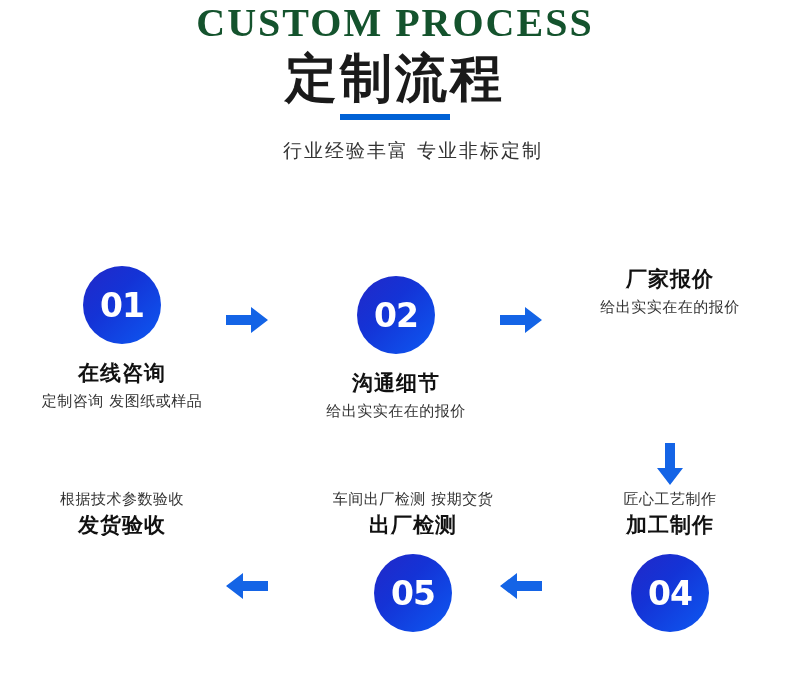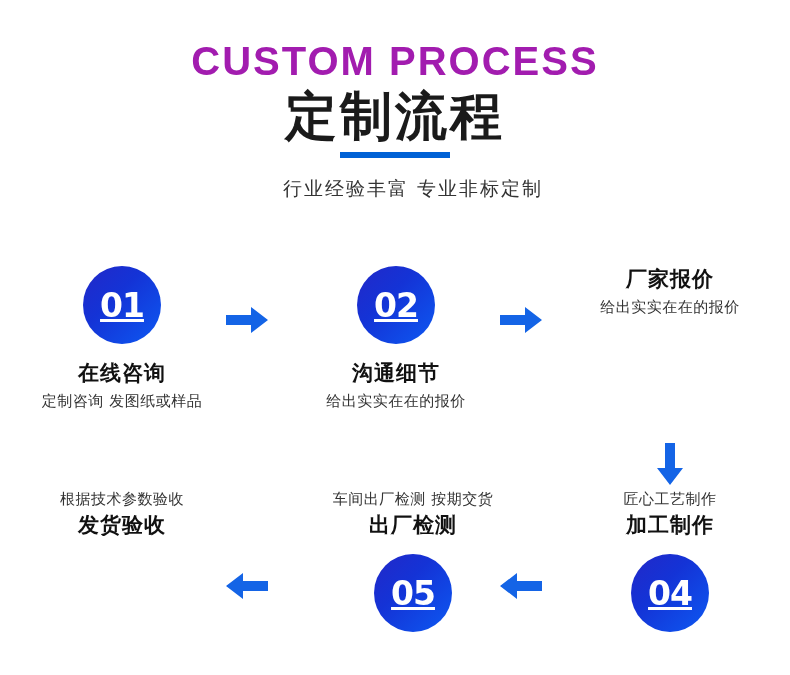--- a/index.html
+++ b/index.html
@@ -23,27 +23,26 @@
 
   
   .header {
     position: absolute;
     top: 0;
     left: 0;
     width: 790px;
     text-align: center;
   }
   .title-en {
-    margin-top: 38px;
     font-size: 40px;
     font-weight: bold;
     letter-spacing: 2px;
-    color: #a21caf;
+    color: #14532d;
     line-height: 46px;
-    font-family: Liberation Sans, sans-serif;
+    font-family: Liberation Serif, serif;
   }
   .title-cn {
     margin-top: 8px;
     font-size: 52px;
     font-weight: bold;
     letter-spacing: 3px;
     color: #1a1a1a;
     line-height: 48px;
     font-family: "DejaVu Sans", "Liberation Sans", sans-serif;
   }
@@ -78,21 +77,20 @@
     align-items: center;
     justify-content: center;
   }
   .circle-num {
     color: #ffffff;
     font-size: 33px;
     font-weight: bold;
     letter-spacing: -1px;
     font-family: "DejaVu Sans", "Liberation Sans", sans-serif;
     line-height: 1;
-    text-decoration: underline;
   }
   .step-title {
     font-size: 21px;
     font-weight: bold;
     color: #111111;
     letter-spacing: 1px;
     font-family: "DejaVu Sans", "Liberation Sans", sans-serif;
     line-height: 26px;
   }
   .step-sub {
@@ -128,21 +126,21 @@
   </div>
 
   <div class="step top" style="left:-3px; top:266px;">
     <div class="circle">
       <span class="circle-num">01</span>
     </div>
     <div class="step-title">在线咨询</div>
     <div class="step-sub">定制咨询 发图纸或样品</div>
   </div>
 
-  <div class="step top" style="left:271px; top:266px;">
+  <div class="step top" style="left:271px; top:276px;">
     <div class="circle">
       <span class="circle-num">02</span>
     </div>
     <div class="step-title">沟通细节</div>
     <div class="step-sub">给出实实在在的报价</div>
   </div>
 
   <div class="step top" style="left:545px; top:266px;">
     <div class="step-title">厂家报价</div>
     <div class="step-sub">给出实实在在的报价</div>

